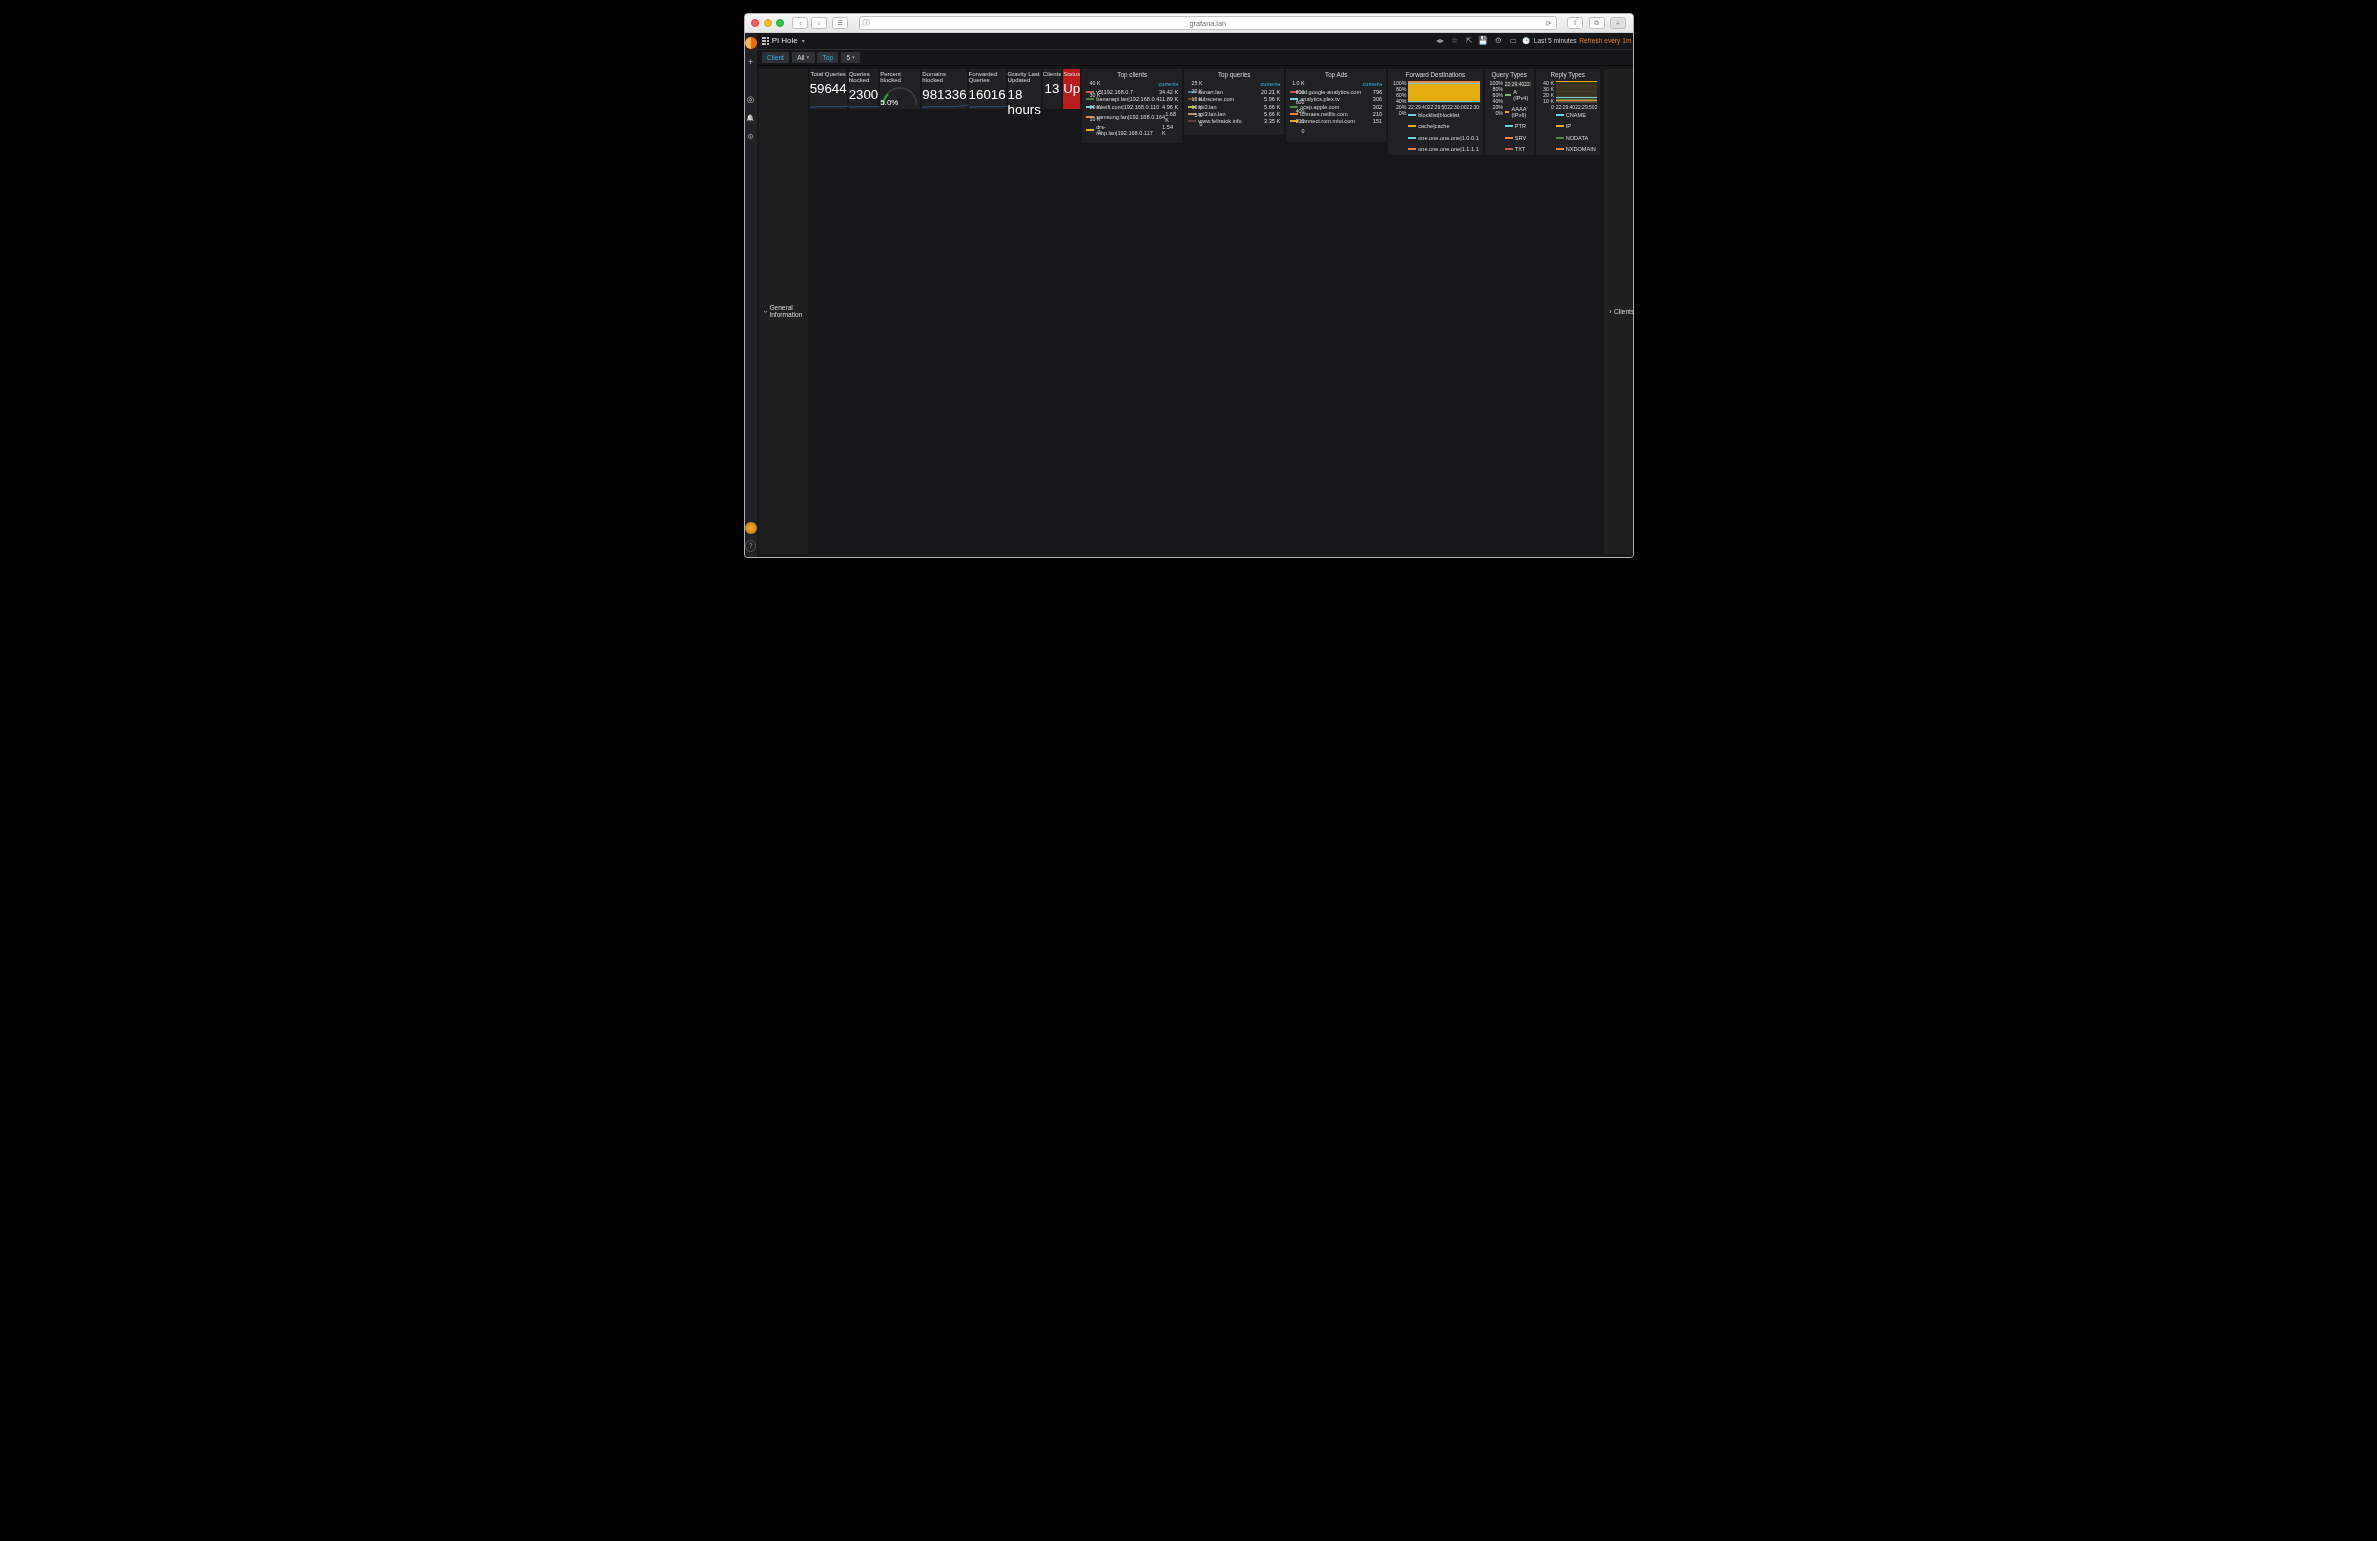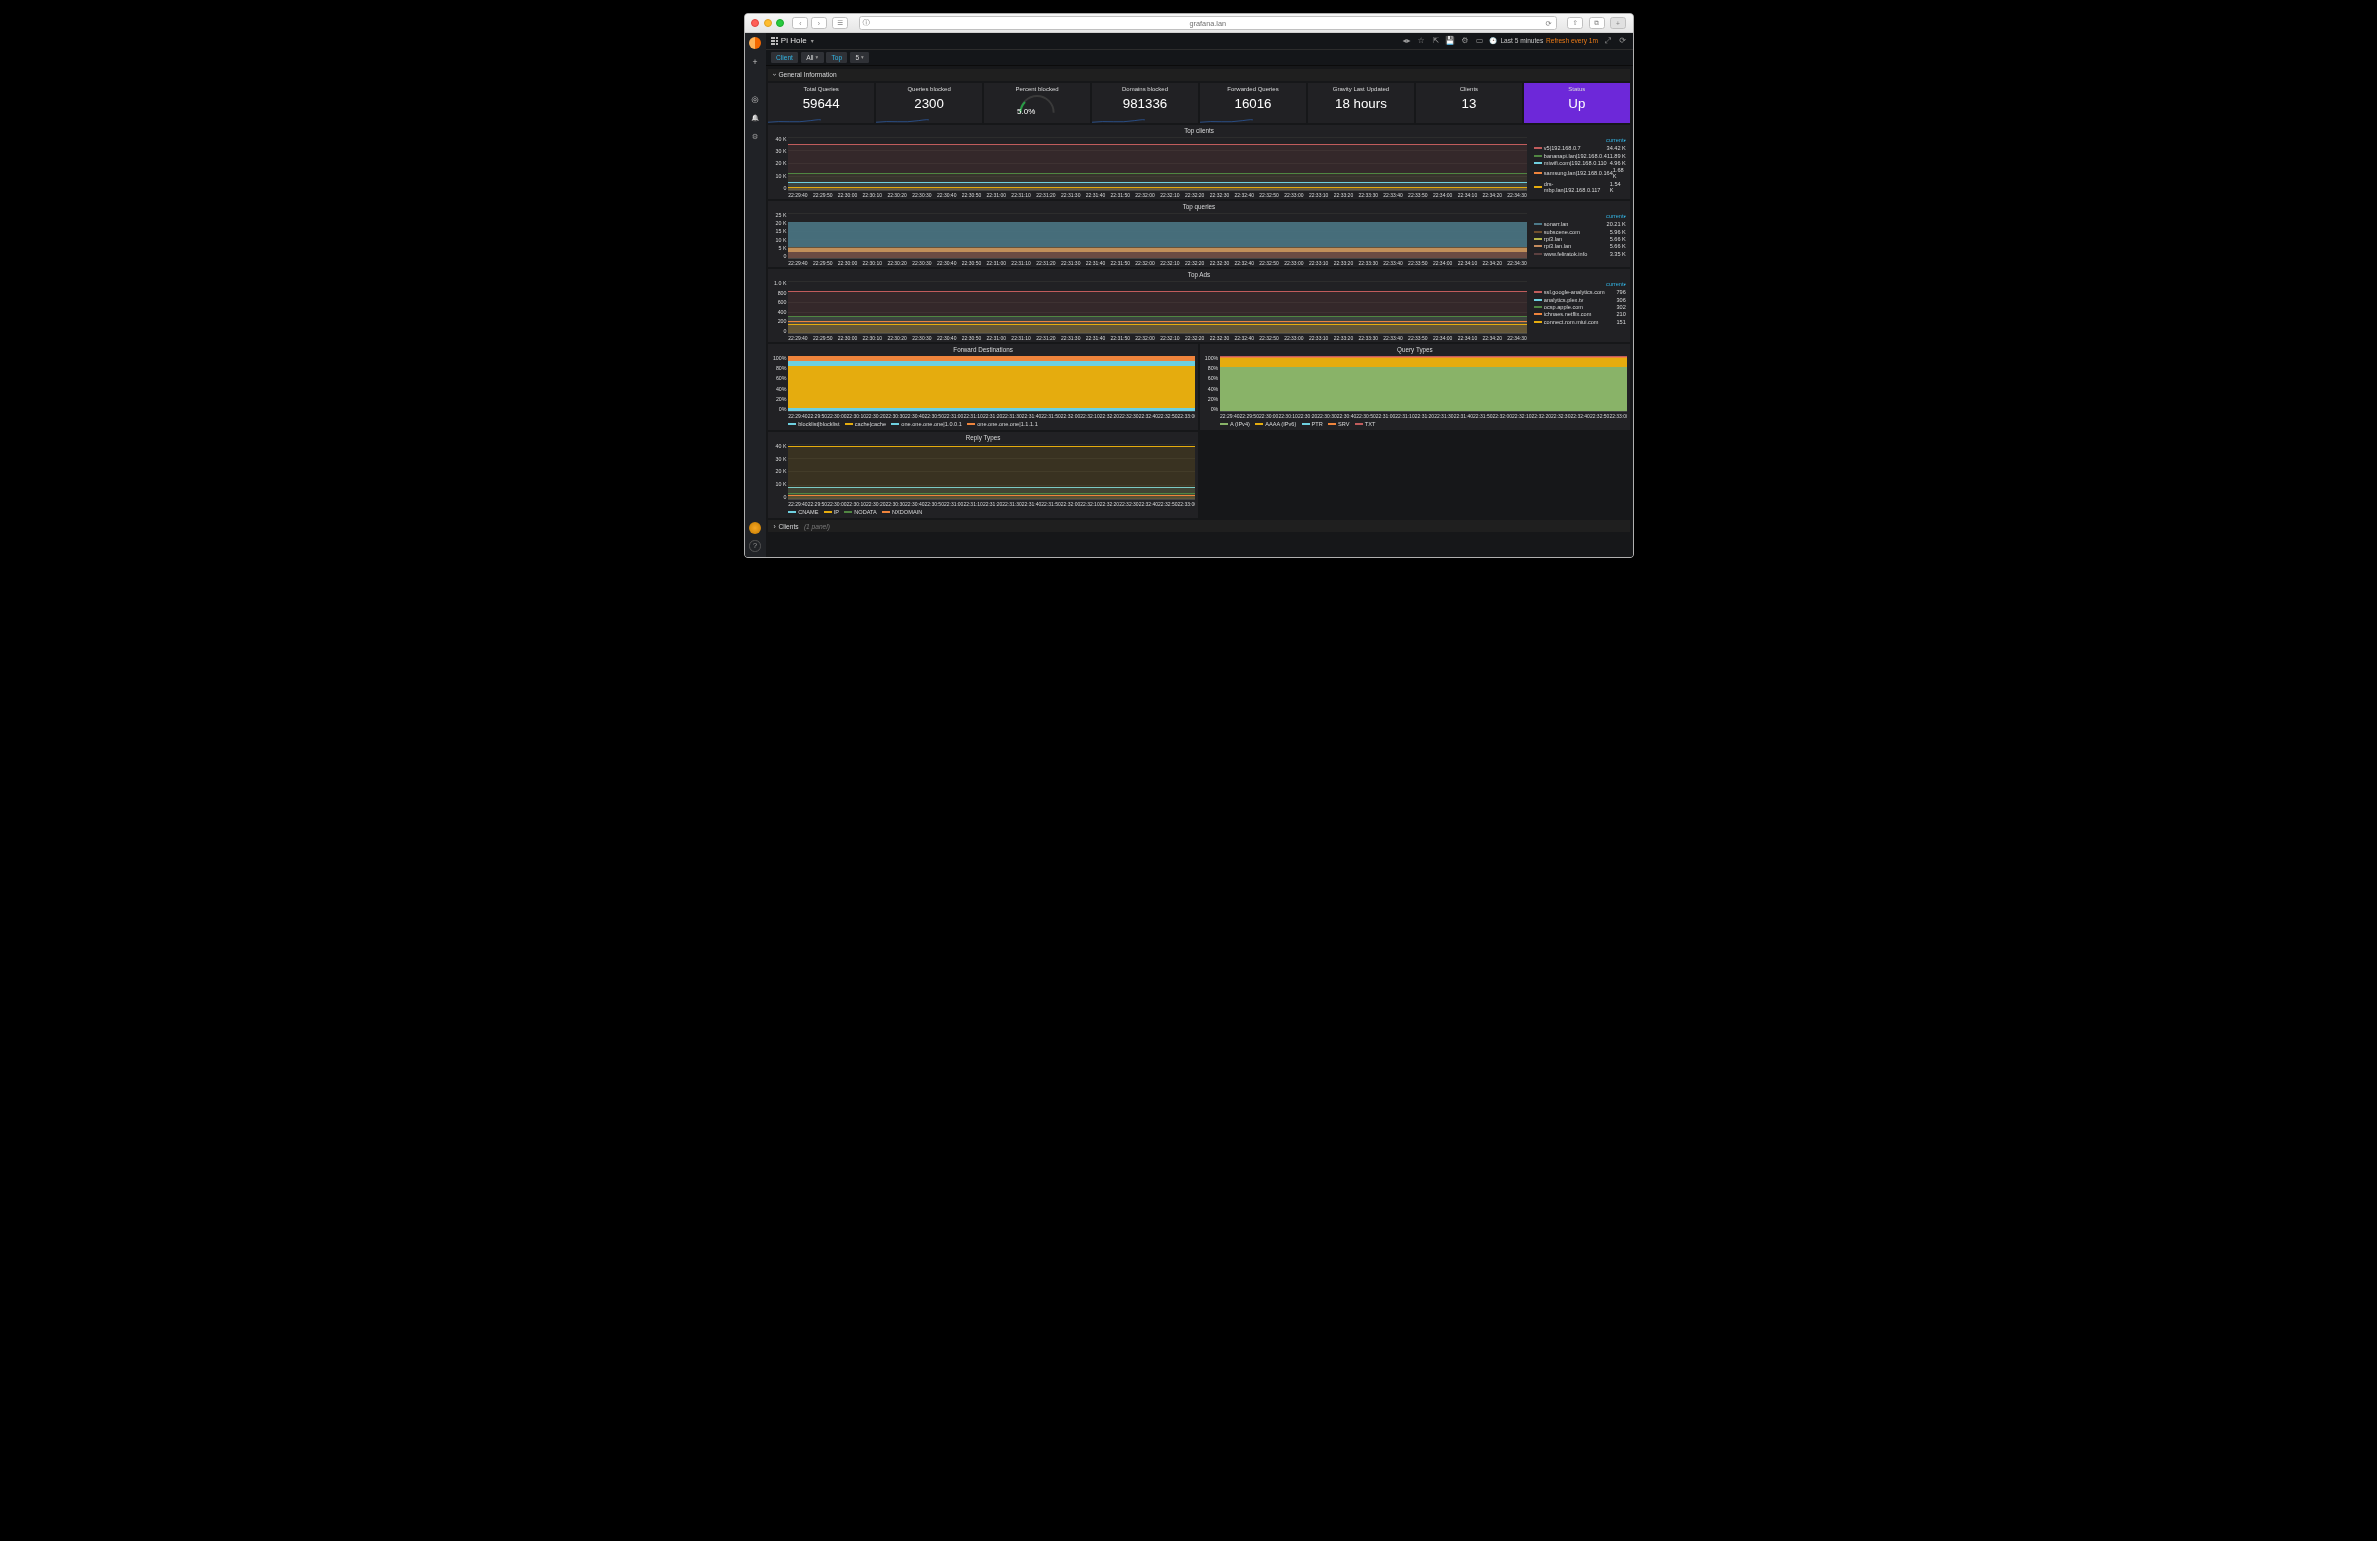--- a/index.html
+++ b/index.html
@@ -44,33 +44,33 @@
   .topbar-right .ic{width:9.3px;height:9.3px;display:flex;align-items:center;justify-content:center;color:#9a9a9a;font-size:8px;cursor:pointer;}
   .cycle{color:#eb7b18;}
   .time-range{display:flex;align-items:center;gap:2.7px;font-size:6.6px;color:#c7c7c7;}
   .time-range .orange{color:#eb7b18;}
 
   .variable-row{height:16px;background:#141619;border-bottom:0.7px solid #0b0b0b;display:flex;align-items:center;padding:0 5.3px;gap:2.7px;}
   .var-label{background:#2f3136;color:#33b5e5;padding:2px 5.3px;font-size:6.6px;border-radius:1.3px;}
   .var-value{background:#2f3136;color:#d8d9da;padding:2px 5.3px;font-size:6.6px;border-radius:1.3px;display:flex;align-items:center;gap:2px;}
   .var-value::after{content:"▾";font-size:5.3px;color:#999;}
 
-  .scroll-body{flex:1;overflow:hidden;background:#161719;padding:2.7px;display:flex;flex-direction:column;gap:2px;}
+  .scroll-body{flex:1;overflow:hidden;background:#161719;padding:2.7px;display:flex;gap:2px;}
 
   .row-header{background:#1f1f1f;padding:2.7px 5.3px;font-size:6.6px;color:#d8d9da;display:flex;align-items:center;gap:2.7px;}
   .row-header::before{content:"›";display:inline-block;}
   .row-header.expanded::before{transform:rotate(90deg);}
   .row-header .meta{color:#7b7b7b;font-style:italic;margin-left:2.7px;}
 
   .stat-row{display:flex;gap:2px;}
   .stat-panel{flex:1;background:#212124;display:flex;flex-direction:column;align-items:center;justify-content:flex-start;padding:2.7px 0;position:relative;height:40px;}
   .stat-panel .title{font-size:6px;color:#d8d9da;margin-bottom:4px;}
   .stat-panel .value{font-size:13.3px;font-weight:500;color:#fff;}
   .stat-panel .spark{position:absolute;left:0;right:0;bottom:0;height:5.3px;}
-  .stat-panel.green{background:#6d28d9;}
+  .stat-panel.green{background:#b91c1c;}
   .stat-panel .gauge{position:relative;width:40px;height:20px;margin-top:-1.3px;}
   .stat-panel .gauge svg{width:100%;height:100%;}
   .stat-panel .gauge-text{position:absolute;bottom:-1.3px;left:0;right:0;font-size:8px;color:#fff;}
 
   .graph-panel{background:#212124;display:flex;flex-direction:column;position:relative;}
   .graph-panel .title{text-align:center;font-size:6.3px;color:#d8d9da;padding:2px 0;}
   .graph-body{flex:1;display:flex;}
   .graph-plot{flex:1;position:relative;}
   .y-axis{position:absolute;left:1.3px;top:0;bottom:8px;width:17px;display:flex;flex-direction:column;justify-content:space-between;align-items:flex-end;font-size:5.3px;color:#d8d9da;}
   .plot-area{position:absolute;left:20px;right:2.7px;top:1.3px;bottom:8px;border-bottom:0.7px solid #444;}

